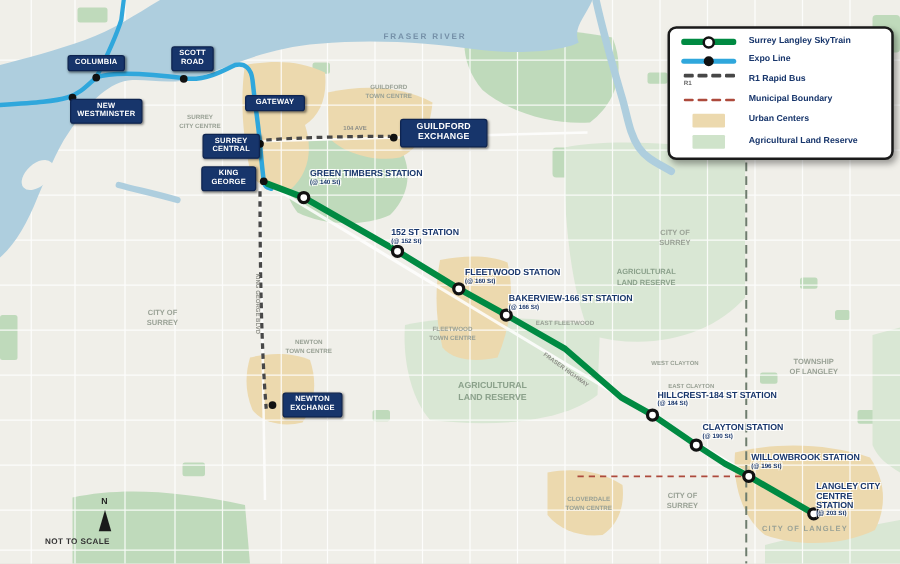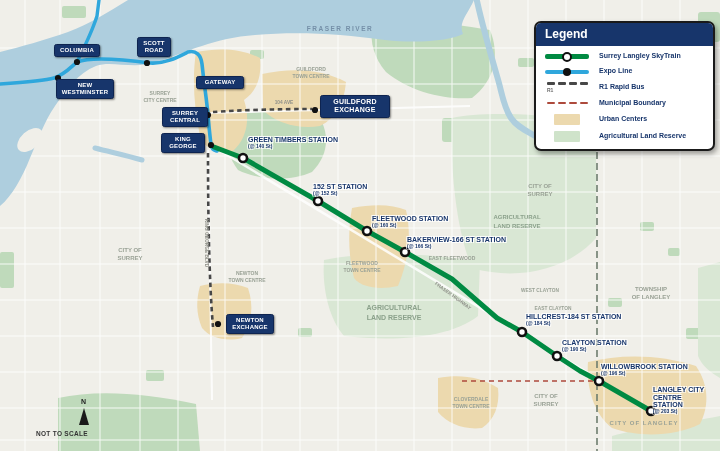--- a/index.html
+++ b/index.html
@@ -218,21 +218,20 @@
   <div class="sky-label" style="left:601px;top:363px;">
     <span>WILLOWBROOK STATION</span>
     <span class="sub">(@ 196 St)</span>
   </div>
   <div class="sky-label wrap" style="left:653px;top:386px;">
     <span>LANGLEY CITY CENTRE STATION</span>
     <span class="sub">(@ 203 St)</span>
   </div>
 
   <div id="legend">
-    <div class="hdr">Legend</div>
     <div class="rows">
       <div class="lrow">
         <span class="lswatch">
           <span class="line-swatch">
               <span class="bar green"></span>
               <span class="dot-donut"></span>
             </span>
         </span>
         <span class="llabel">Surrey Langley SkyTrain</span>
       </div>

